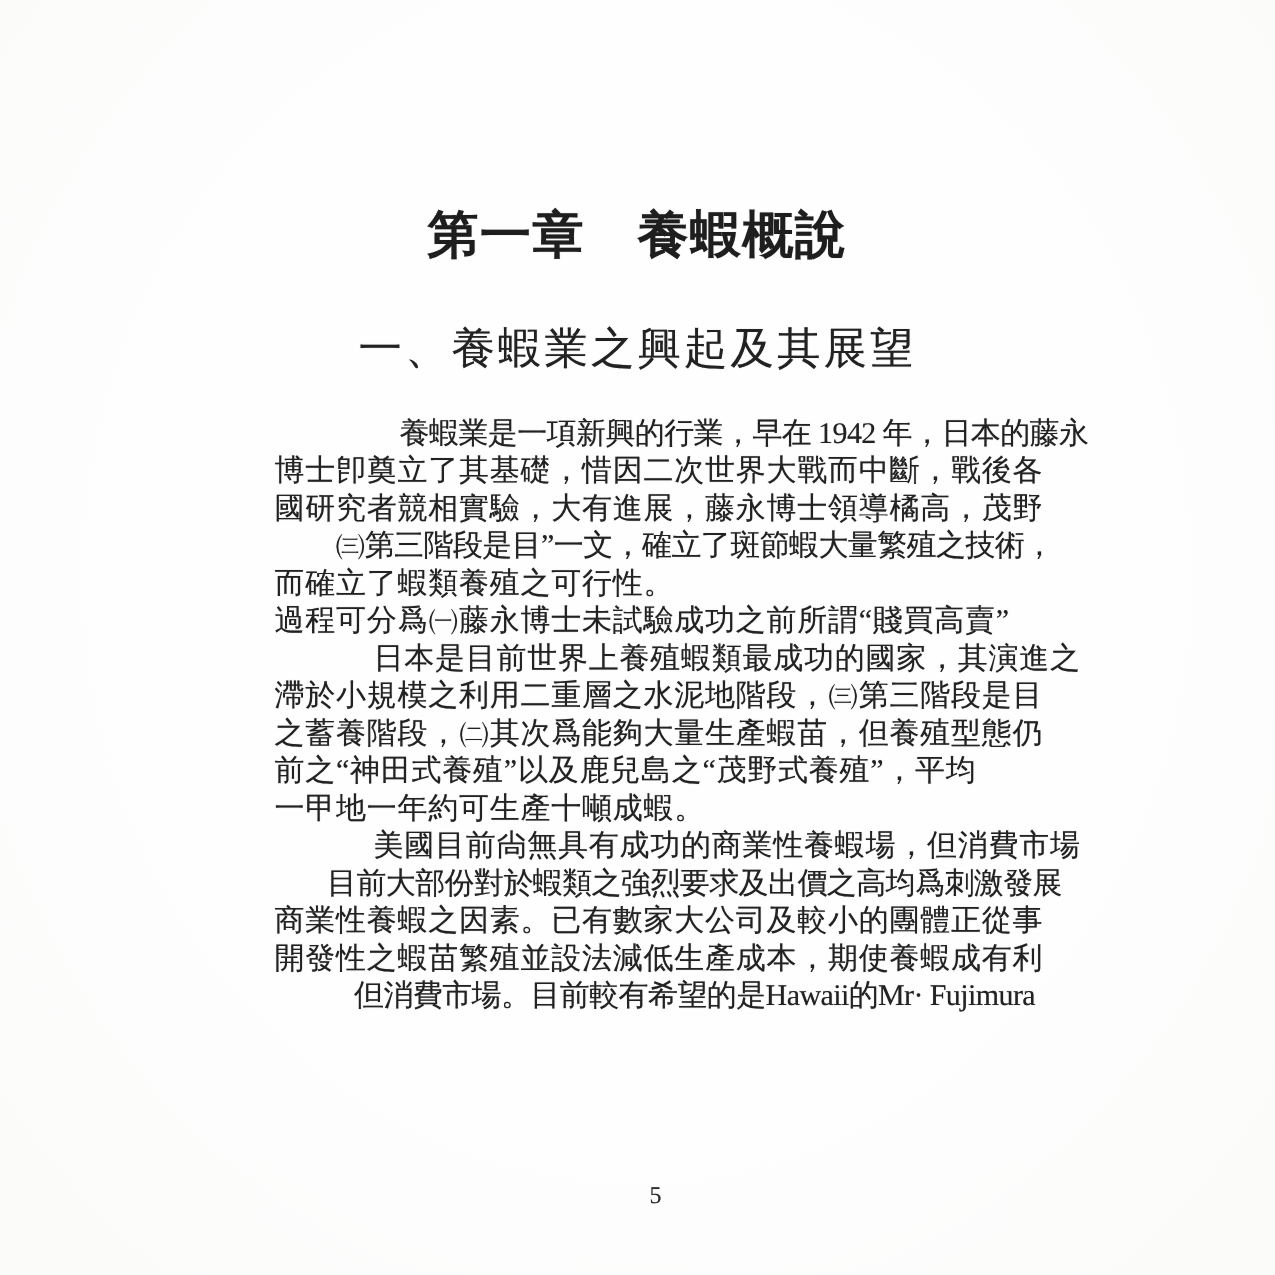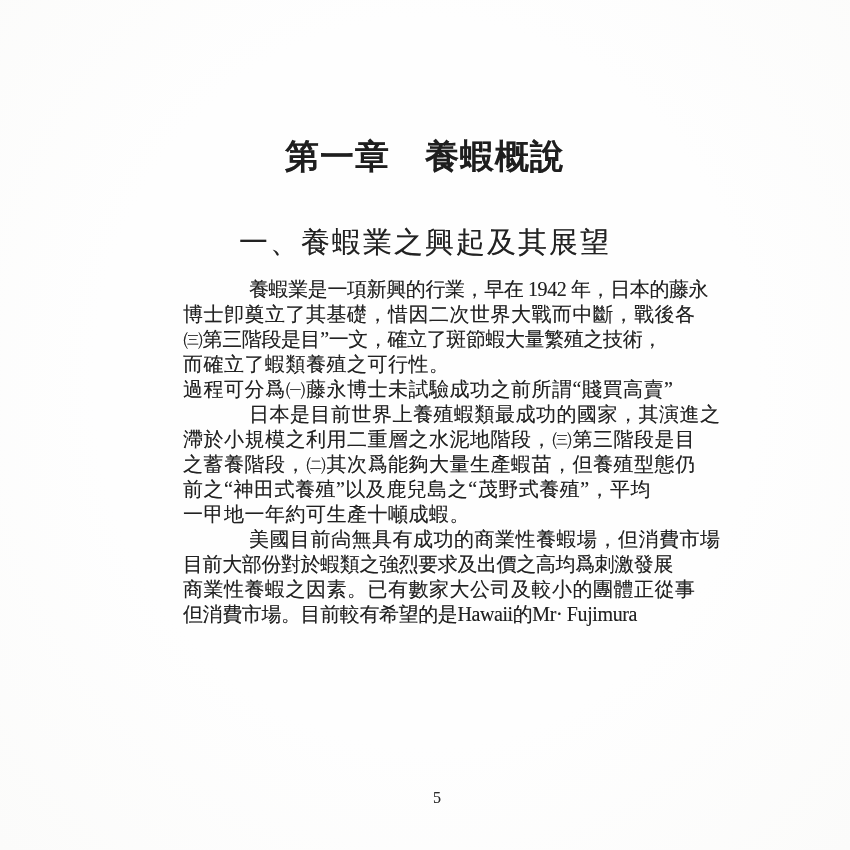--- a/index.html
+++ b/index.html
@@ -23,21 +23,21 @@
     margin: 0;
     text-align: center;
     font-size: 34px;
     font-weight: 600;
     letter-spacing: 1px;
     color: #1e1e1e;
   }
 
   .section-title {
     position: absolute;
-    top: 223px;
+    top: 213px;
     left: 0;
     width: 100%;
     margin: 0;
     text-align: center;
     font-size: 29px;
     font-weight: normal;
     letter-spacing: 2px;
     color: #222222;
   }
 
@@ -54,21 +54,21 @@
 
   .line {
     height: 25px;
     line-height: 25px;
     white-space: nowrap;
   }
 
   .indent { text-indent: 66px; }
 
   
-  .fit { letter-spacing: -0.4px; }
+  .fit { letter-spacing: -0.4px; text-align: center; }
 
   .page-number {
     position: absolute;
     top: 789px;
     left: 12px; 
     width: 850px;
     text-align: center;
     font-size: 16px;
     color: #2a2a2a;
   }
@@ -80,37 +80,39 @@
 
   <h1 class="chapter-title">第一章　養蝦概說</h1>
 
   <h2 class="section-title">一、養蝦業之興起及其展望</h2>
 
   <div class="body-text">
 
     <div class="paragraph">
       <div class="line indent fit">養蝦業是一項新興的行業，早在 1942 年，日本的藤永</div>
       <div class="line">博士卽奠立了其基礎，惜因二次世界大戰而中斷，戰後各</div>
+      <div class="line">國研究者競相實驗，大有進展，藤永博士領導橘高，茂野</div>
       <div class="line fit">㈢第三階段是目”一文，確立了斑節蝦大量繁殖之技術，</div>
       <div class="line">而確立了蝦類養殖之可行性。</div>
     </div>
 
     <div class="paragraph">
       <div class="line">過程可分爲㈠藤永博士未試驗成功之前所謂“賤買高賣”</div>
       <div class="line indent">日本是目前世界上養殖蝦類最成功的國家，其演進之</div>
       <div class="line">滯於小規模之利用二重層之水泥地階段，㈢第三階段是目</div>
       <div class="line">之蓄養階段，㈡其次爲能夠大量生產蝦苗，但養殖型態仍</div>
       <div class="line">前之“神田式養殖”以及鹿兒島之“茂野式養殖”，平均</div>
       <div class="line">一甲地一年約可生產十噸成蝦。</div>
     </div>
 
     <div class="paragraph">
       <div class="line indent">美國目前尙無具有成功的商業性養蝦場，但消費市場</div>
       <div class="line fit">目前大部份對於蝦類之強烈要求及出價之高均爲刺激發展</div>
       <div class="line">商業性養蝦之因素。已有數家大公司及較小的團體正從事</div>
+      <div class="line">開發性之蝦苗繁殖並設法減低生產成本，期使養蝦成有利</div>
       <div class="line fit">但消費市場。目前較有希望的是Hawaii的Mr· Fujimura</div>
     </div>
 
   </div>
 
   <div class="page-number">5</div>
 
 </div>
 
 </body></html>

